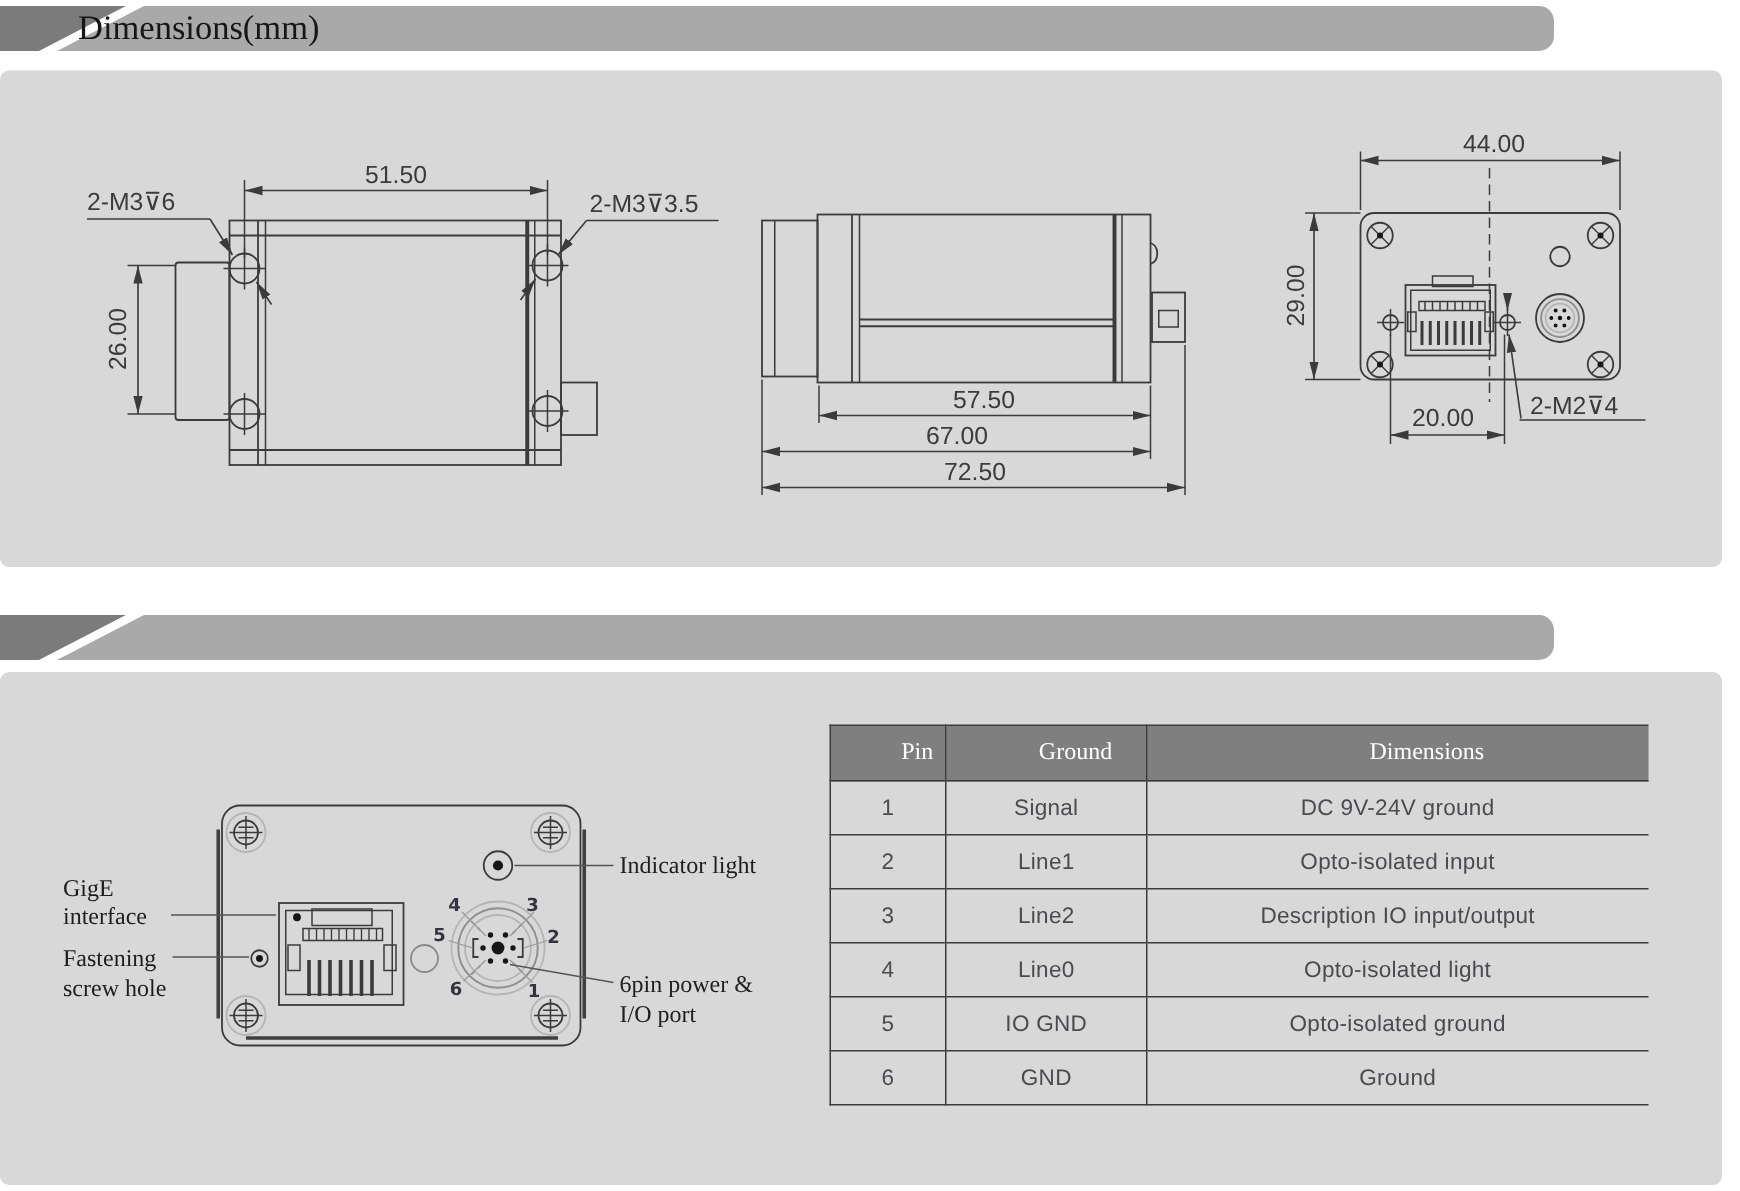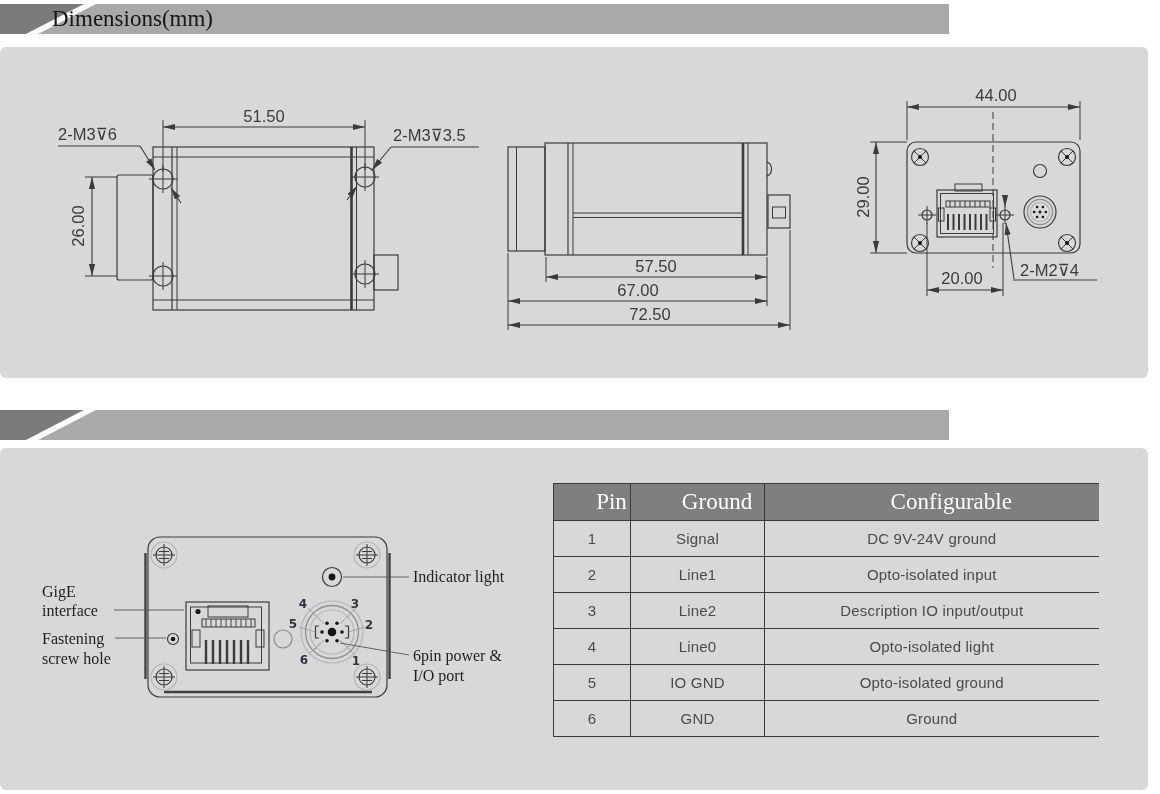--- a/index.html
+++ b/index.html
@@ -1,18 +1,18 @@
 <!DOCTYPE html>
 <html><head>
 <meta charset="utf-8">
 <style>
   html,body{margin:0;padding:0;}
   body{width:1160px;height:794px;position:relative;background:#ffffff;
        font-family:"Liberation Sans","DejaVu Sans",sans-serif;overflow:hidden;}
-  .section-header{position:absolute;left:0;width:949px;height:30px;background:#a9a9a9;}
+  .section-header{position:absolute;left:0;width:1036px;height:30px;background:#a9a9a9;border-radius:10px;}
   .section-header .tab{position:absolute;left:0;top:0;}
   .section-header .title{position:absolute;left:52px;top:0;line-height:30px;
        font-family:"Liberation Serif","DejaVu Serif",serif;font-size:23px;color:#161616;}
   .panel{position:absolute;left:0;width:1148px;background:#d8d8d8;border-radius:6px;}
   #panel-dimensions{top:47px;height:331px;}
   #panel-io{top:448px;height:342px;}
   svg{position:absolute;overflow:visible;}
   .ln{stroke:#3b3b3b;stroke-width:1.2;fill:none;}
   .thk{stroke:#3b3b3b;stroke-width:2.6;fill:none;}
   .thin{stroke:#3b3b3b;stroke-width:1.0;fill:none;}
@@ -20,21 +20,21 @@
   .mid{stroke:#8f8f8f;stroke-width:1.3;fill:none;}
   .ldr{stroke:#555;stroke-width:0.9;fill:none;}
   .dimln{stroke:#3b3b3b;stroke-width:1.1;fill:none;}
   .dtxt{font:16.5px "Liberation Sans","DejaVu Sans",sans-serif;fill:#3b3b3b;}
   .ctxt{font:16px "Liberation Serif","DejaVu Serif",serif;fill:#1e1e1e;}
   .ptxt{font:700 12px "DejaVu Sans",sans-serif;fill:#34343f;}
   .fill{fill:#161616;stroke:none;}
   
   .io-table{position:absolute;left:553px;top:483px;border-collapse:collapse;table-layout:fixed;width:545px;}
   .io-table th{background:#7f7f7f;color:#ffffff;font-family:"Liberation Serif","DejaVu Serif",serif;
-       font-weight:normal;font-size:23px;height:34px;border:1.5px solid #3b3b3b;padding-left:40px;}
+       font-weight:normal;font-size:16px;height:34px;border:1.5px solid #3b3b3b;padding-left:40px;}
   .io-table td{font-size:15px;color:#4b4b4d;text-align:center;height:33px;
        border:1.5px solid #3b3b3b;letter-spacing:0.2px;}
   .io-table th:last-child,.io-table td:last-child{border-right:none;}
 </style>
 </head>
 <body>
 
 <div class="section-header" style="top:4px">
   <svg class="tab" width="110" height="30">
     <polygon points="0,0 84,0 26,30 0,30" fill="#7b7b7b"></polygon>
@@ -389,21 +389,21 @@
 <table class="io-table">
   <colgroup>
       <col style="width:77px">
       <col style="width:134px">
       <col style="width:334px">
     </colgroup>
   <thead>
     <tr>
       <th>Pin</th>
       <th>Ground</th>
-      <th>Configurable</th>
+      <th>Dimensions</th>
     </tr>
   </thead>
   <tbody>
     <tr>
       <td>1</td>
       <td>Signal</td>
       <td>DC 9V-24V ground</td>
     </tr>
     <tr>
       <td>2</td>

